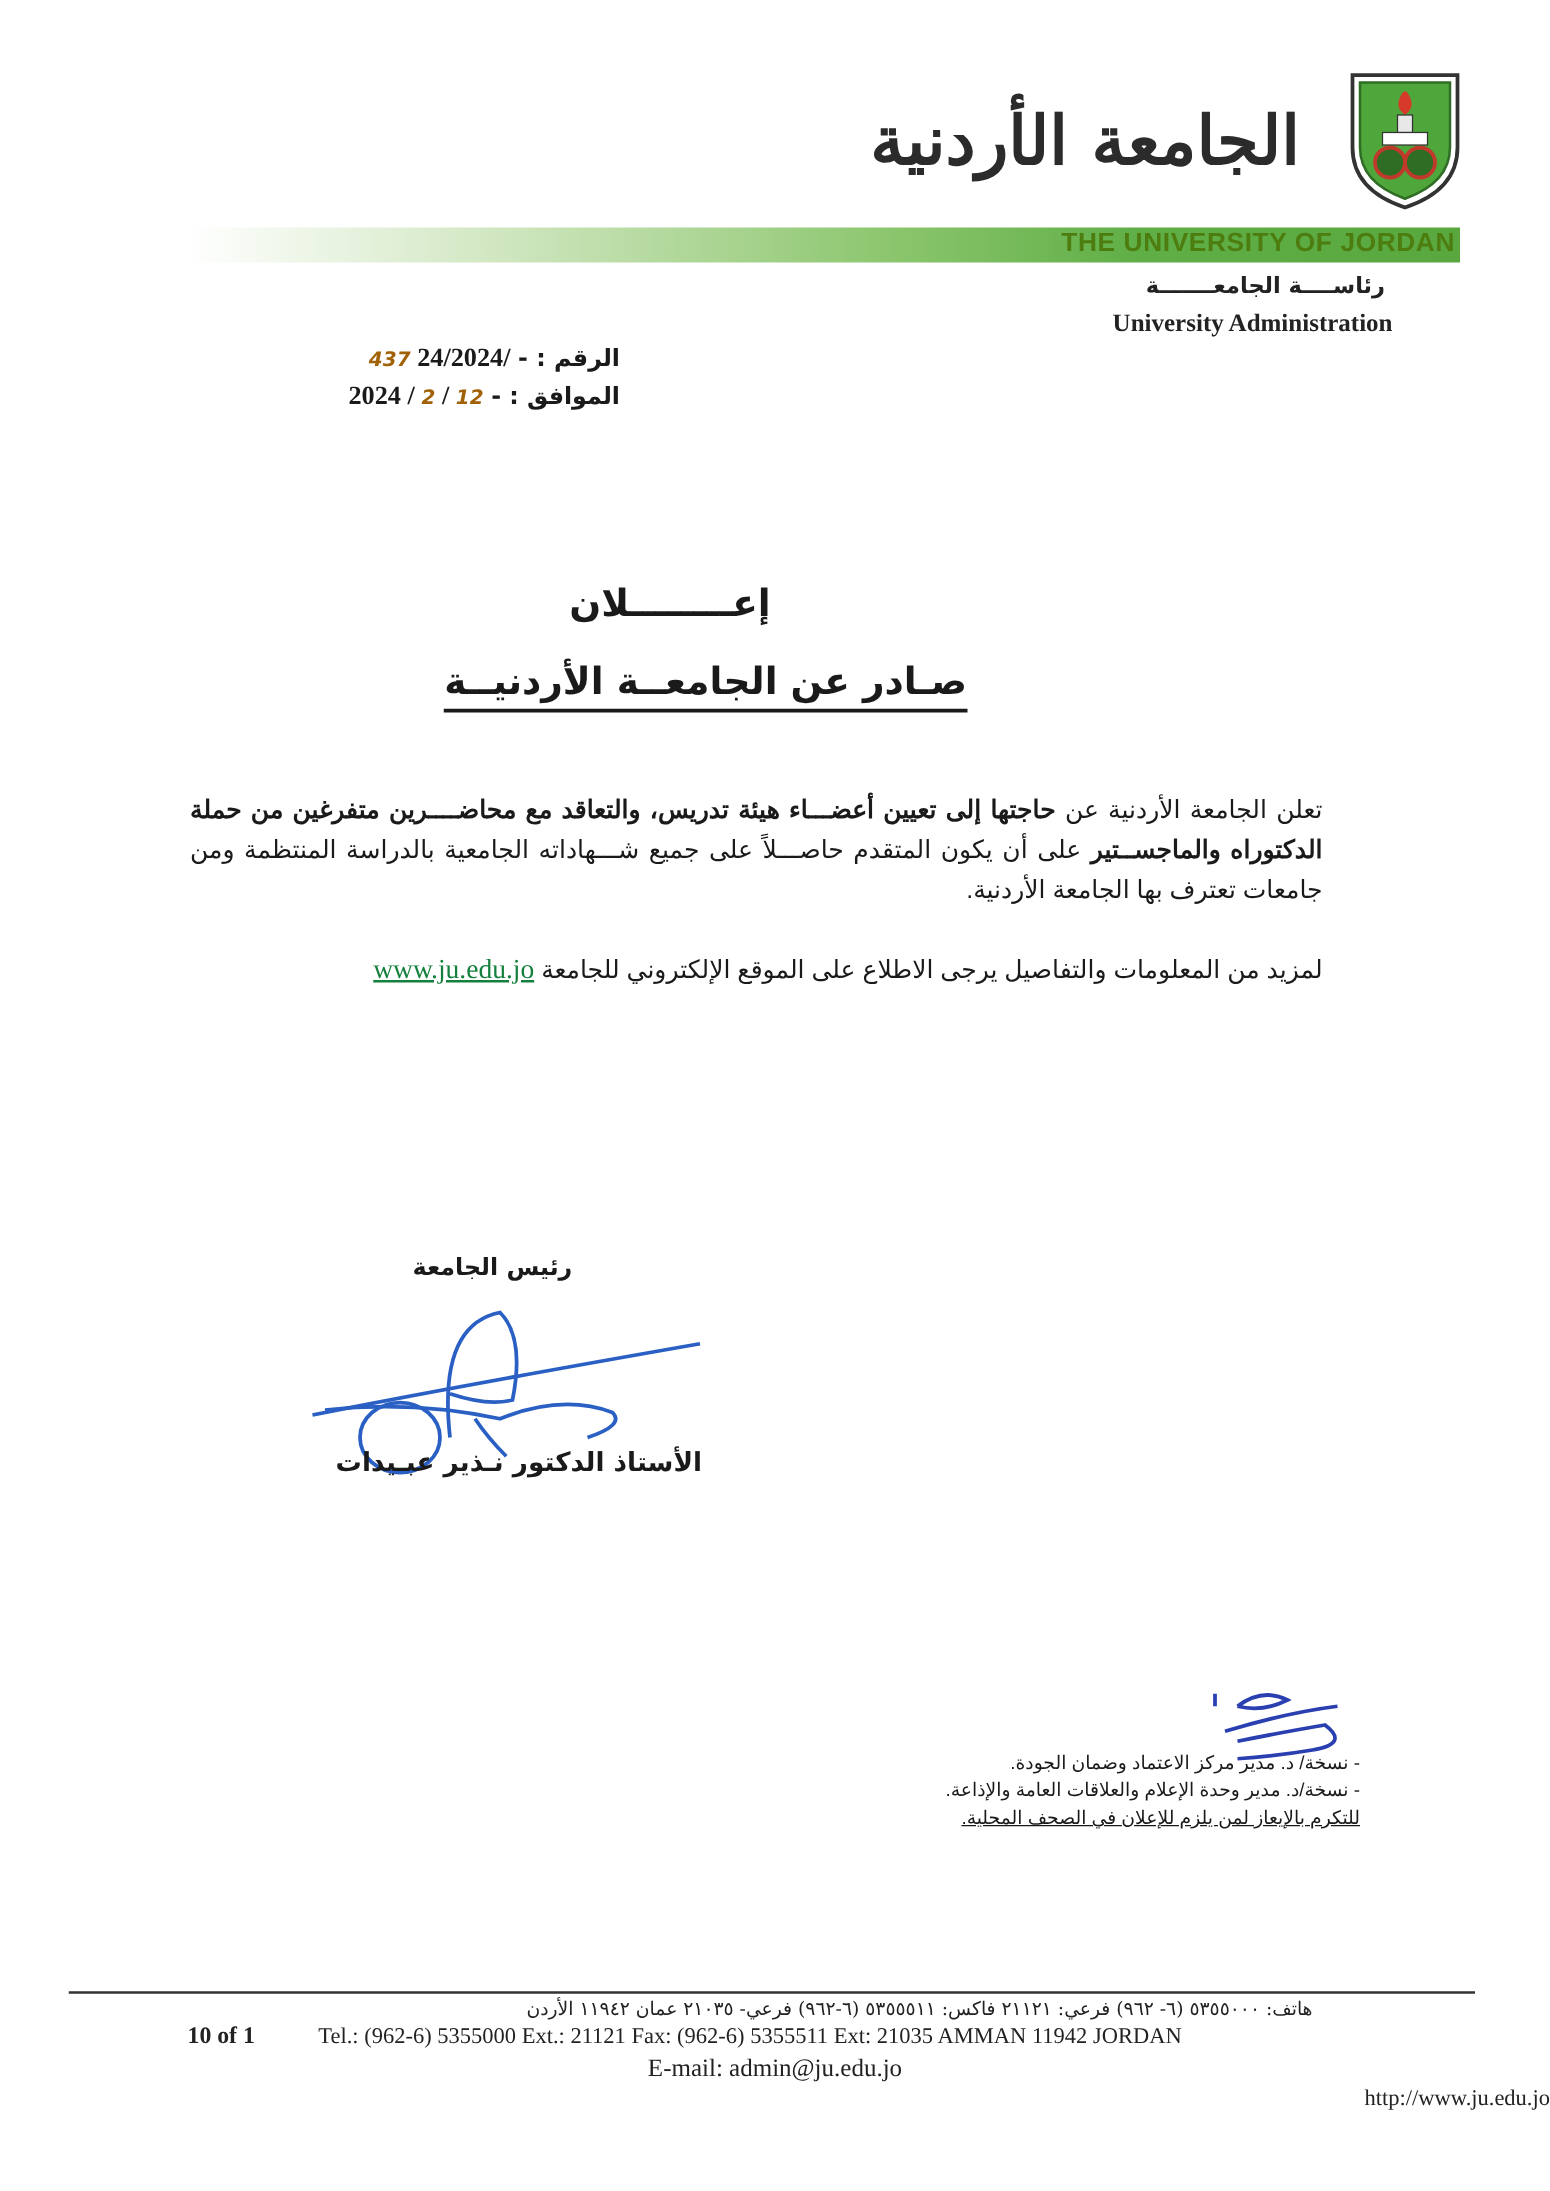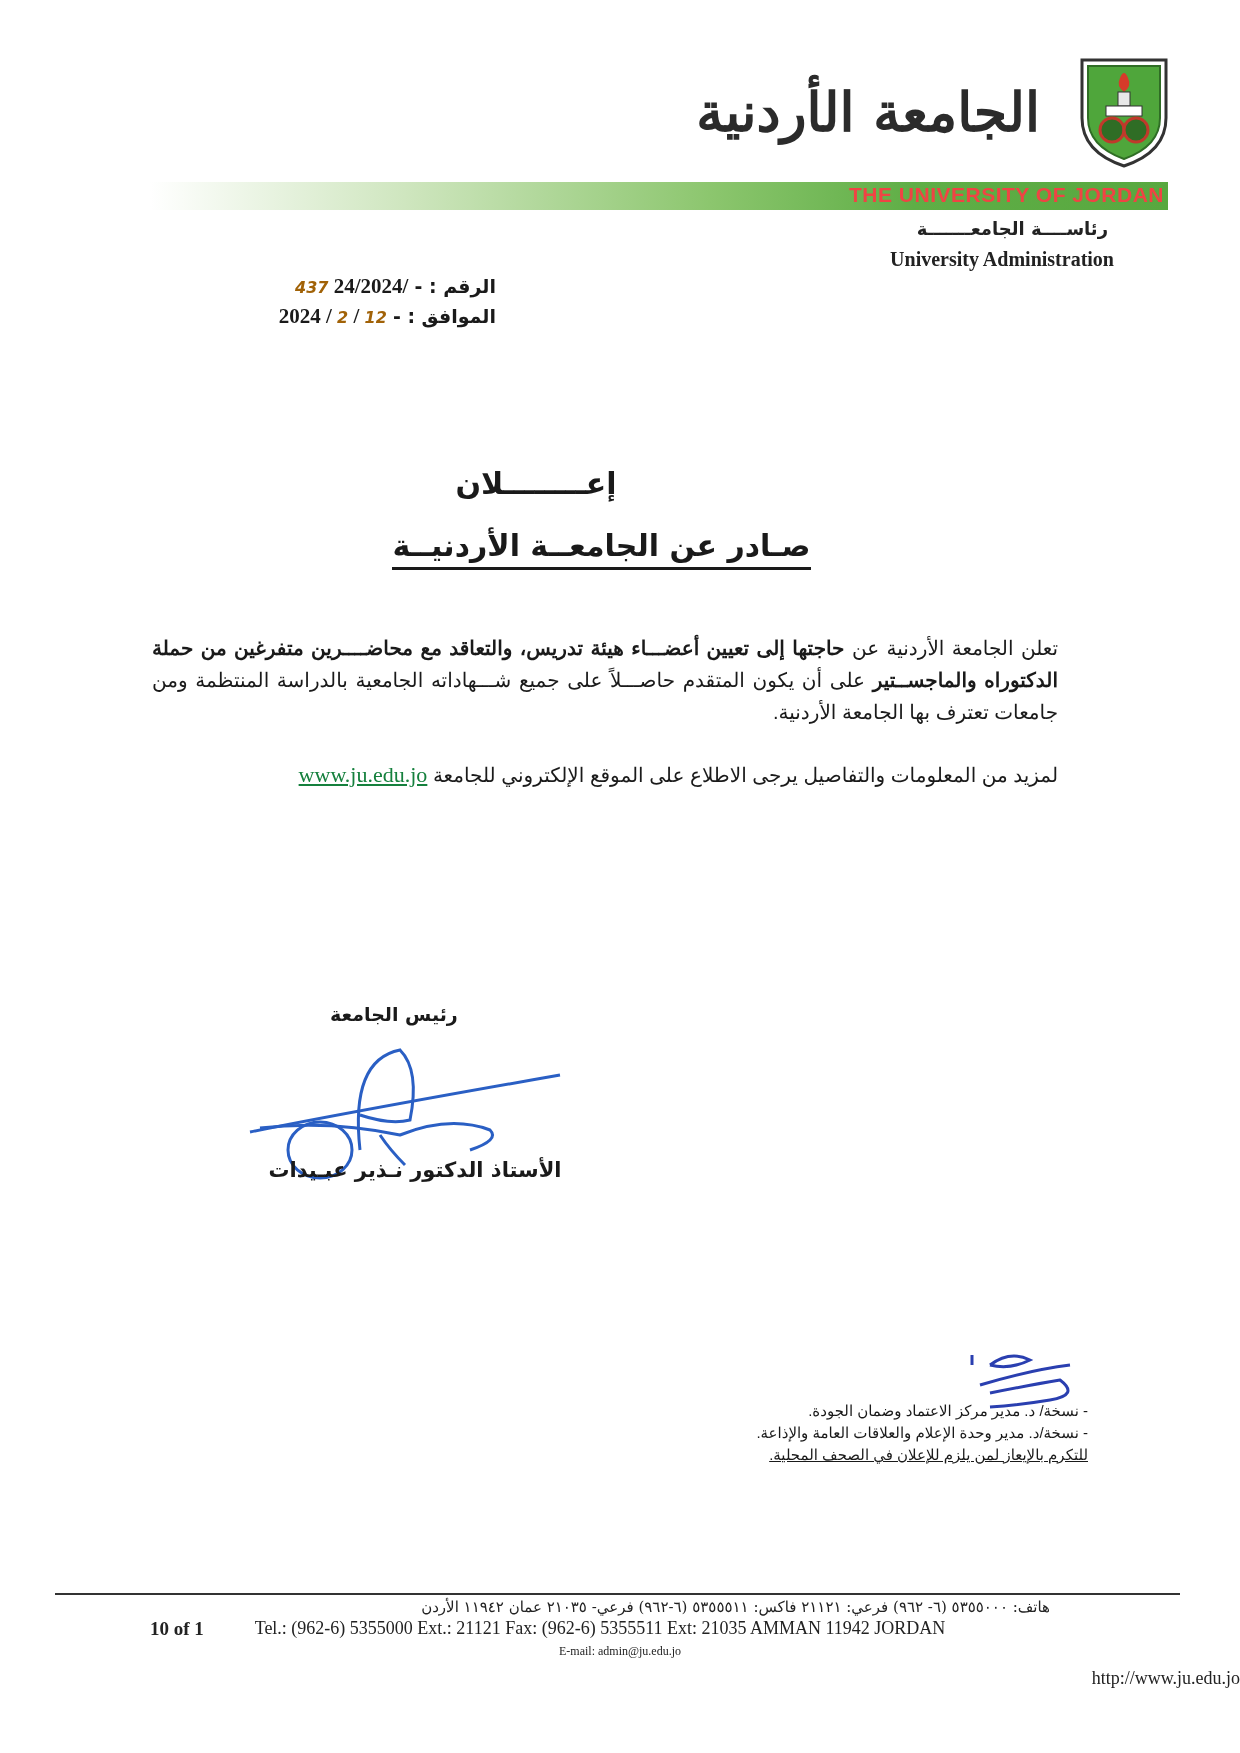--- a/index.html
+++ b/index.html
@@ -7,34 +7,34 @@
            font-family: "DejaVu Sans", sans-serif; color: #1a1a1a; }
     .abs { position: absolute; }
 
     
     .wordmark { right: 200px; top: 80px; font-family: "DejaVu Serif", serif; font-size: 54px;
                 font-weight: bold; color: #2b2b2b; direction: rtl; letter-spacing: 2px; }
     .crest { left: 1076px; top: 56px; width: 96px; height: 112px; }
     .band { left: 150px; top: 182px; width: 1018px; height: 28px;
             background: linear-gradient(to right, rgba(255,255,255,0) 0%, #cfe6bf 25%, #8cc66e 55%, #5fae46 75%, #58a83f 100%); }
     .band-text { right: 76px; top: 183px; font-family: "Liberation Sans", sans-serif; font-weight: bold;
-                 color: #ef4444; font-size: 21px; letter-spacing: 0.5px; }
+                 color: #4d7c0f; font-size: 21px; letter-spacing: 0.5px; }
     .admin-ar { right: 132px; top: 218px; font-size: 18px; font-weight: bold; direction: rtl; color: #222; }
     .admin-en { right: 126px; top: 248px; font-family: "Liberation Serif", serif; font-weight: bold;
                 font-size: 20px; color: #222; }
 
     
     .ref { left: 196px; top: 272px; width: 300px; direction: rtl; text-align: right; font-size: 19px; line-height: 28px; }
     .ref .lbl { font-weight: bold; }
     .ref .val { font-family: "Liberation Serif", serif; font-weight: bold; font-size: 21px; }
     .ref .hand { font-family: "DejaVu Sans", sans-serif; font-style: italic; font-size: 16px; color: #a16207; letter-spacing: 3px; }
 
     
     .title1 { left: 0; width: 1072px; top: 466px; text-align: center; font-size: 30px; font-weight: bold; direction: rtl; }
-    .title2 { left: 0; width: 1129px; top: 528px; text-align: center; font-size: 30px; font-weight: bold; direction: rtl; padding-left: 37px; }
+    .title2 { left: 0; width: 1129px; top: 528px; text-align: center; font-size: 30px; font-weight: bold; direction: rtl; }
     .title2 span { border-bottom: 3px solid #1a1a1a; padding-bottom: 4px; }
 
     
     .body-p { left: 152px; width: 906px; top: 632px; direction: rtl; text-align: justify; text-align-last: right;
               font-family: "Liberation Sans", sans-serif; font-size: 20px; line-height: 32px; }
     .body-p b { font-weight: bold; }
     .more { left: 152px; width: 906px; top: 762px; direction: rtl; text-align: right;
             font-family: "Liberation Sans", sans-serif; font-size: 20px; }
     .more a { font-family: "Liberation Serif", serif; color: #15803d; text-decoration: underline; font-size: 22px; }
 
@@ -47,21 +47,21 @@
     .initials { left: 950px; top: 1345px; width: 140px; height: 70px; }
     .copies { right: 152px; top: 1400px; direction: rtl; text-align: right; font-family: "Liberation Sans", sans-serif;
               font-size: 15px; line-height: 22px; }
     .copies .ul { text-decoration: underline; }
 
     
     .rule { left: 55px; width: 1125px; top: 1593px; height: 2px; background: #333; }
     .f-ar { left: 150px; width: 900px; top: 1598px; direction: rtl; text-align: right; font-family: "DejaVu Serif", serif; font-size: 15px; color: #222; }
     .f-en { left: 150px; width: 900px; top: 1618px; text-align: center; font-family: "Liberation Serif", serif; font-size: 18px; color: #222; }
     .f-page { left: 150px; top: 1618px; font-family: "Liberation Serif", serif; font-weight: bold; font-size: 19px; color: #222; }
-    .f-mail { left: 0; width: 1240px; top: 1644px; text-align: center; font-family: "Liberation Serif", serif; font-size: 12px; color: #222; }
+    .f-mail { left: 0; width: 1240px; top: 1644px; text-align: center; font-family: "Liberation Serif", serif; font-size: 20px; color: #222; }
     .f-web  { left: 0; width: 1240px; top: 1668px; text-align: right; font-family: "Liberation Serif", serif; font-size: 18px; color: #222; }
   </style>
 </head>
 <body>
 
 <div class="abs wordmark">الجامعة الأردنية</div>
 
 <svg class="abs crest" viewBox="0 0 96 112">
   <path d="M6 4 H90 V62 Q90 96 48 110 Q6 96 6 62 Z" fill="#ffffff" stroke="#333" stroke-width="3"></path>
   <path d="M12 10 H84 V62 Q84 90 48 103 Q12 90 12 62 Z" fill="#4fa63b" stroke="#2f6d25" stroke-width="2"></path>

